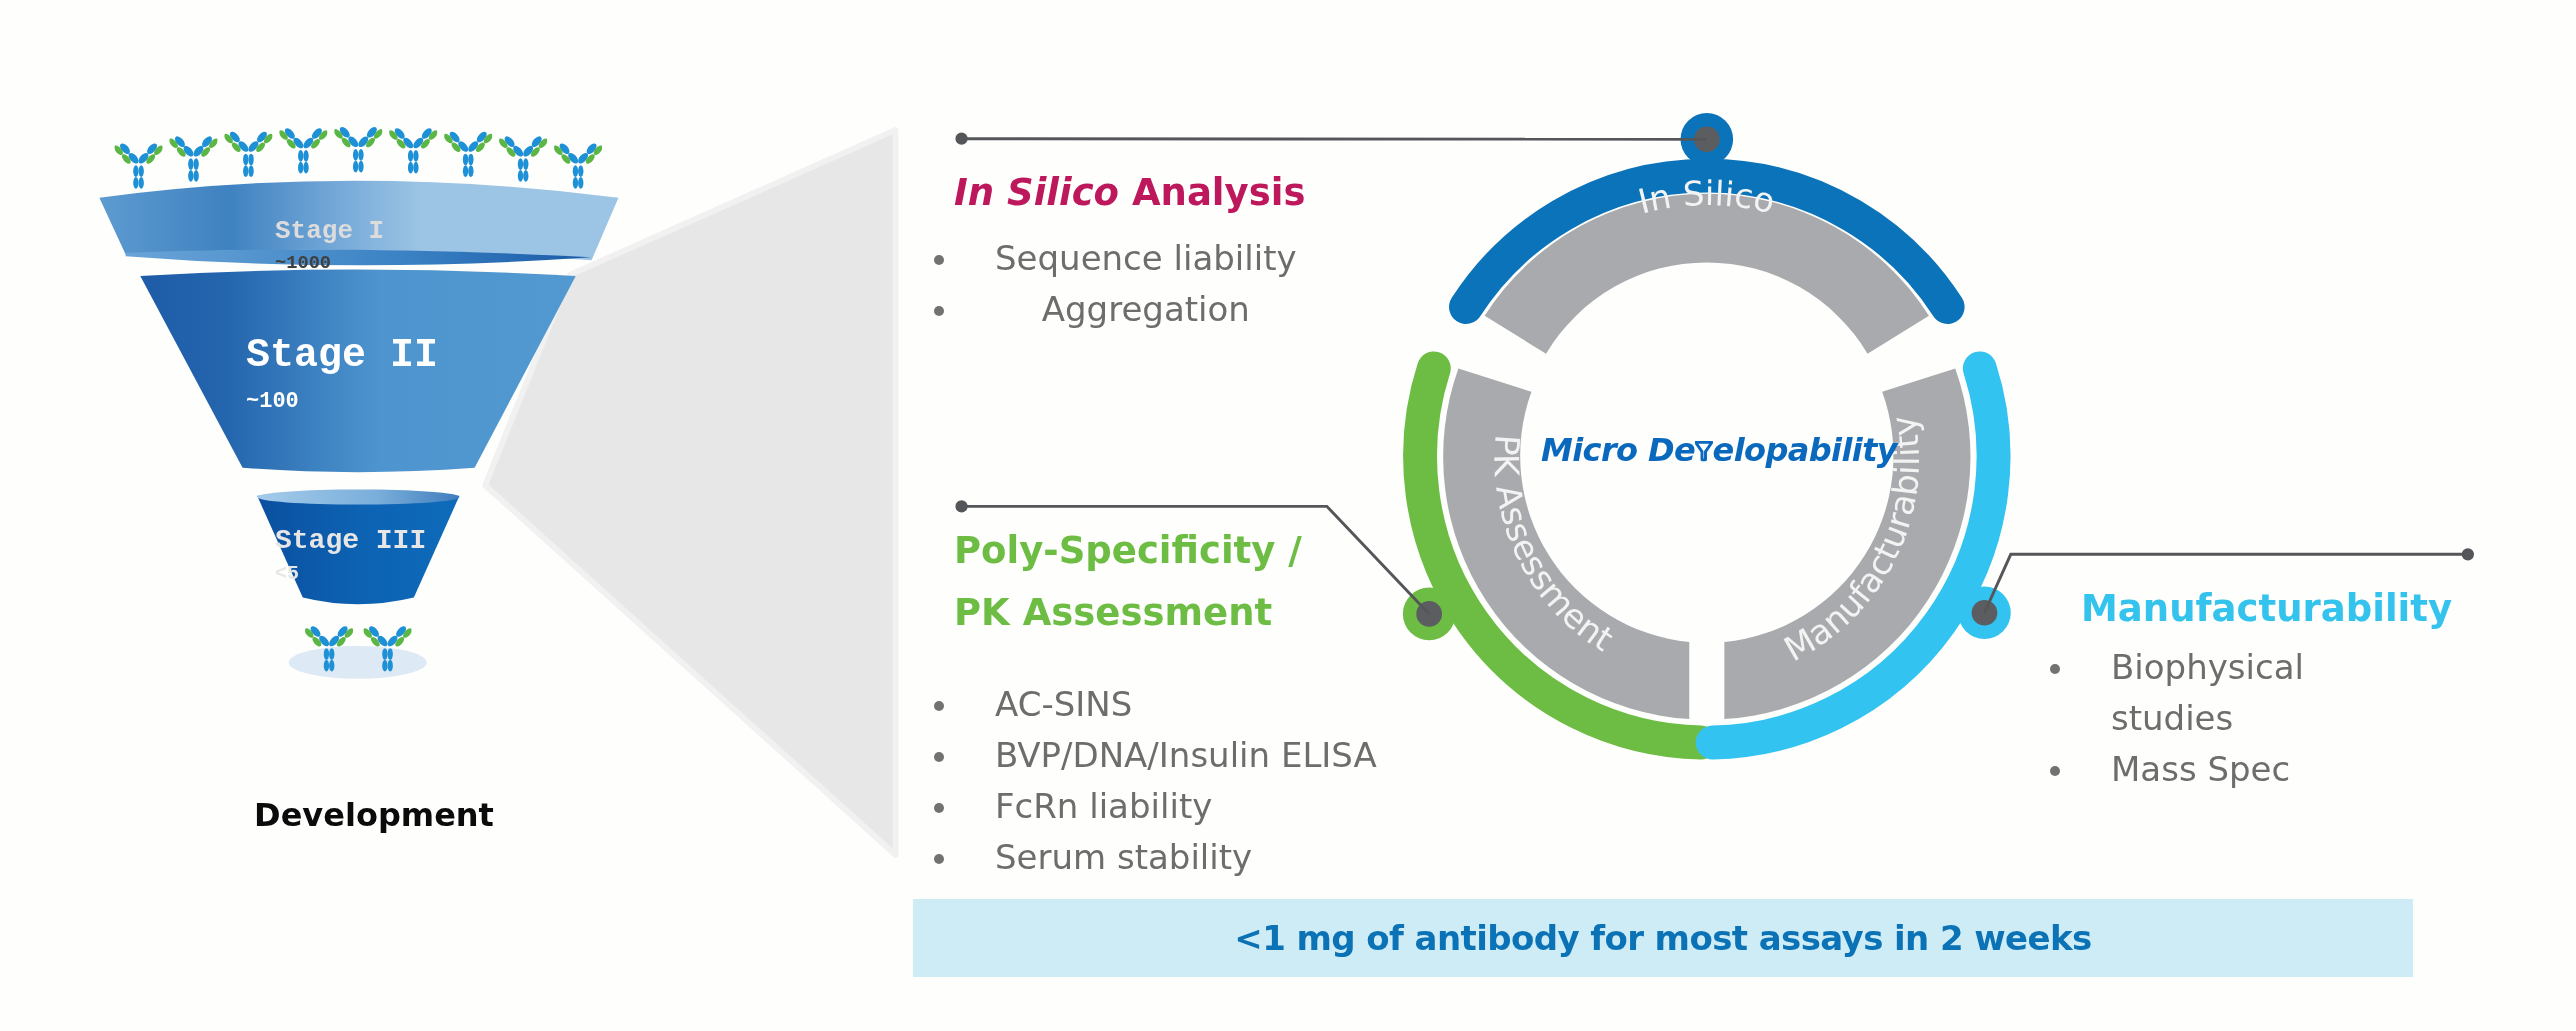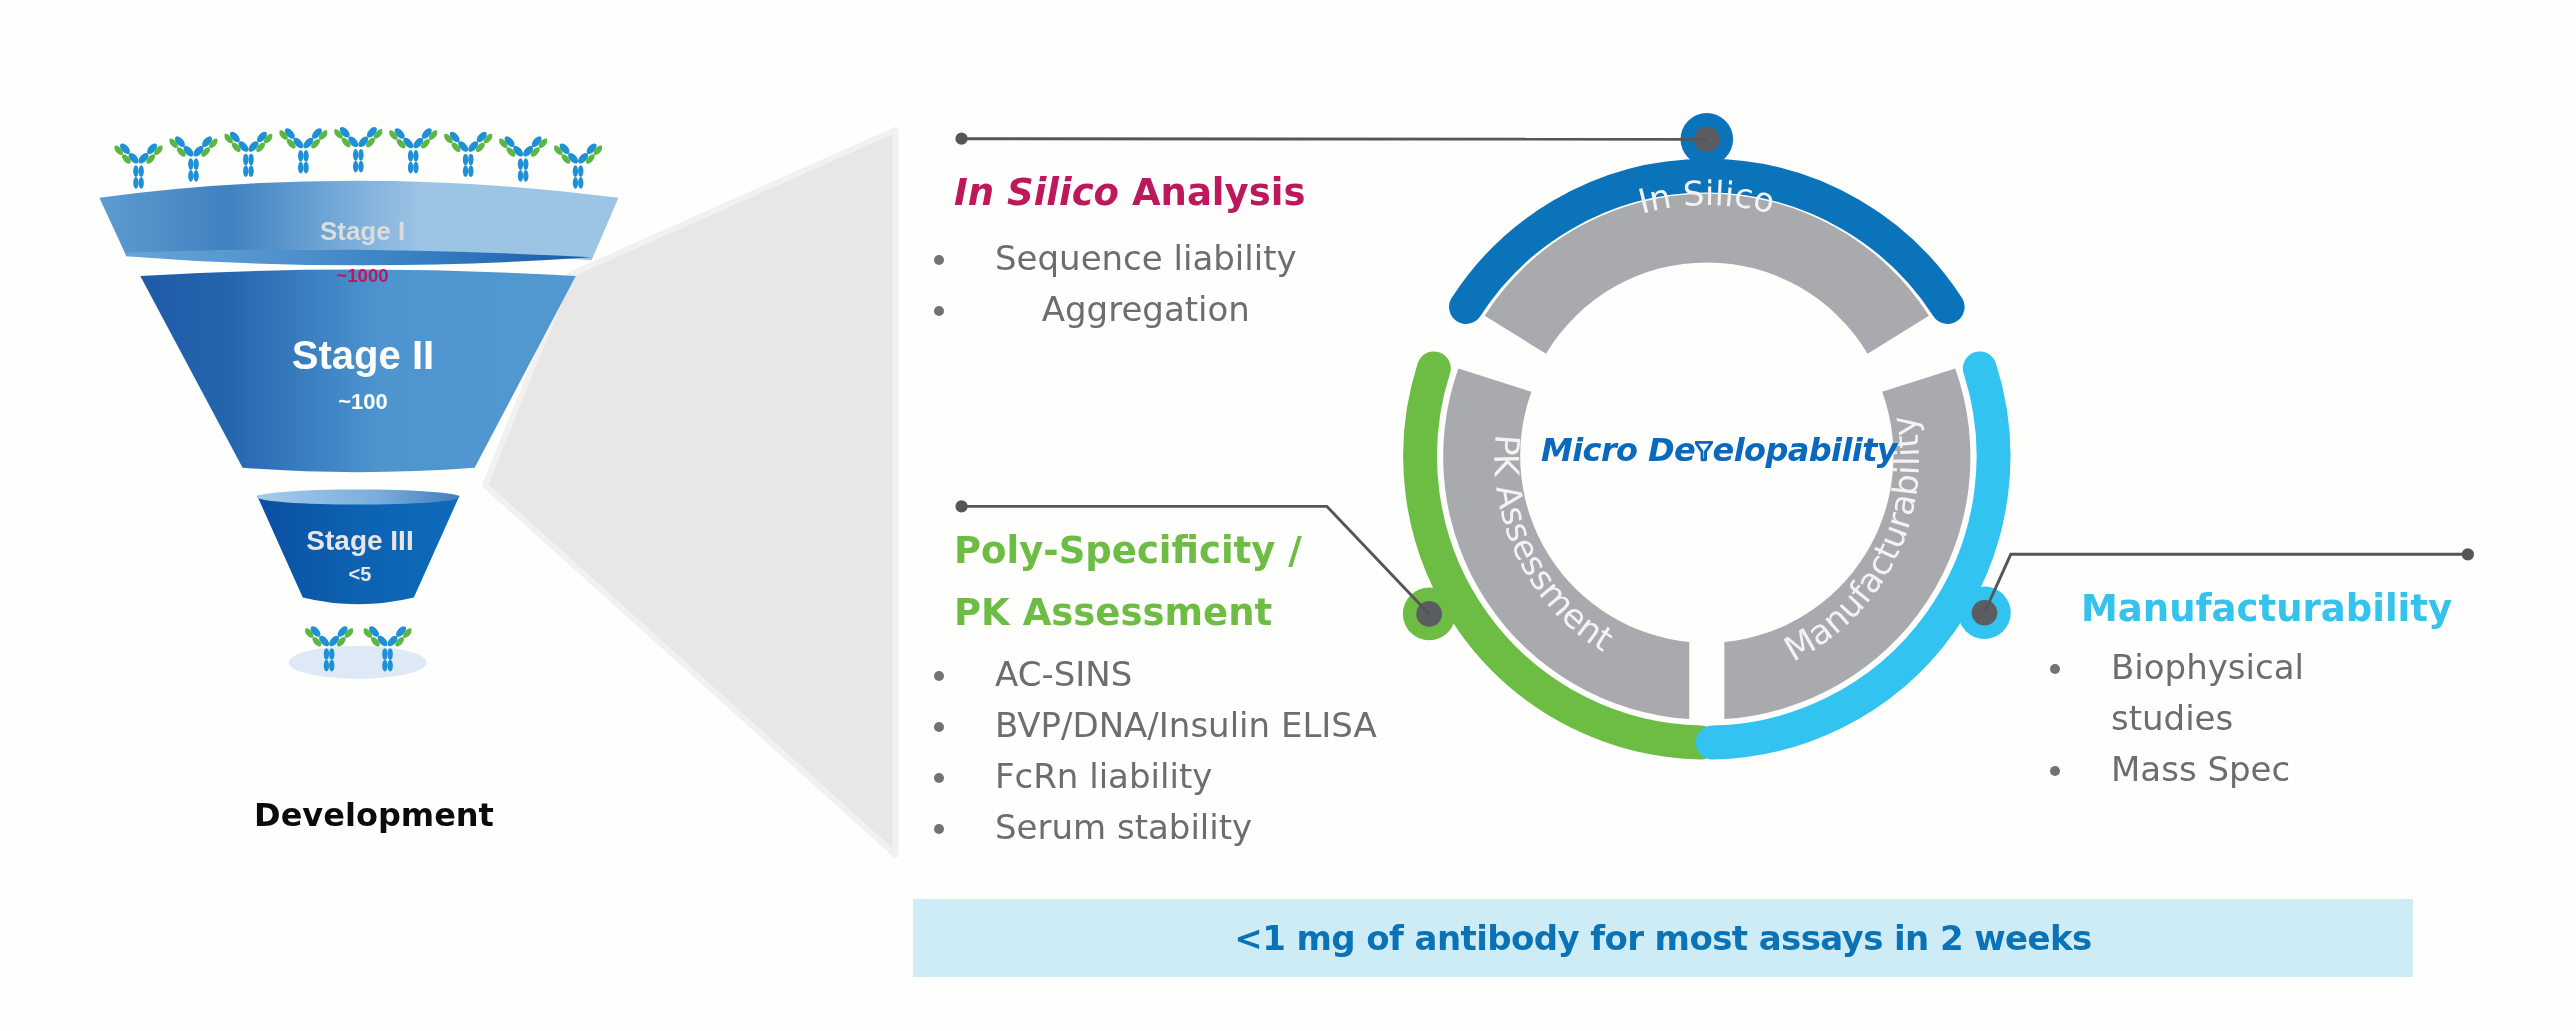--- a/index.html
+++ b/index.html
@@ -4,21 +4,21 @@
 <style>
   html, body { margin: 0; padding: 0; }
   body {
     width: 2576px; height: 1032px; position: relative; overflow: hidden;
     background: #fefefc;
     font-family: "Liberation Sans", "DejaVu Sans", sans-serif;
   }
   svg.full { position: absolute; left: 0; top: 0; }
 
   
-  .stage-label { position: absolute; text-align: center; font-family: Liberation Sans, sans-serif; font-weight: bold; }
+  .stage-label { position: absolute; text-align: left; font-family: Liberation Mono, monospace; font-weight: bold; }
   .dev-label { position: absolute; left: 222px; width: 304px; text-align: center; top: 795px;
     font-family: "DejaVu Sans", sans-serif; font-weight: bold; font-size: 32px; color: #0b0b0b; }
 
   
   .heading { position: absolute; font-family: "DejaVu Sans", sans-serif; font-weight: bold; font-size: 37px; line-height: 1; white-space: nowrap; }
   .heading .it { font-style: italic; }
   .bullets { position: absolute; margin: 0; padding: 0; list-style: none; }
   .bullets li { position: relative; color: #6d6d6b; font-family: "DejaVu Sans", sans-serif; font-size: 34px; line-height: 51px; padding-left: 61px; white-space: nowrap; }
   .bullets li::before { content: ""; position: absolute; left: 0; top: 22px; width: 10px; height: 10px; border-radius: 50%; background: #727270; }
 
@@ -158,21 +158,21 @@
     <circle cx="1645" cy="237" r="8"></circle>
     <polyline points="1645,866 2270,866 2445,1050" fill="none"></polyline>
     <circle cx="1645" cy="866" r="8"></circle>
     <polyline points="3395,1048 3440,948 4222,948" fill="none"></polyline>
     <circle cx="4222" cy="948" r="8"></circle>
   </g>
 </svg>
 
 <div class="stage-label" style="left:275px; top:216px; width:175px;">
   <div style="font-size:26px; color:#dcdcdc;">Stage I</div>
-  <div style="font-size:18.7px; color:#be185d; margin-top:18px;">~1000</div>
+  <div style="font-size:18.7px; color:#404040; margin-top:6px;">~1000</div>
 </div>
 <div class="stage-label" style="left:246px; top:333px; width:234px;">
   <div style="font-size:40px; color:#ffffff;">Stage II</div>
   <div style="font-size:22px; color:#ffffff; margin-top:10.5px;">~100</div>
 </div>
 <div class="stage-label" style="left:275px; top:525px; width:170px;">
   <div style="font-size:28px; color:#e6e6e6;">Stage III</div>
   <div style="font-size:20px; color:#e6e6e6; margin-top:5.8px;">&lt;5</div>
 </div>
 <div class="dev-label" style="top:796px;">Development</div>
@@ -188,21 +188,21 @@
 <div class="heading" style="left:954px; top:174px; color:#be185d;">
   <span class="it">In Silico</span><span> Analysis</span>
 </div>
 <ul class="bullets" style="left:934px; top:233px;text-align:center;">
   <li>Sequence liability</li>
   <li>Aggregation</li>
 </ul>
 
 <div class="heading" style="left:954px; top:532px; color:#6dbd44;">Poly-Specificity /</div>
 <div class="heading" style="left:954px; top:594px; color:#6dbd44;">PK Assessment</div>
-<ul class="bullets" style="left:934px; top:649px;">
+<ul class="bullets" style="left:934px; top:679px;">
   <li>AC-SINS</li>
   <li>BVP/DNA/Insulin ELISA</li>
   <li>FcRn liability</li>
   <li>Serum stability</li>
 </ul>
 
 <div class="heading" style="left:2081px; top:590px; color:#33c3ec;">Manufacturability</div>
 <ul class="bullets" style="left:2050px; top:642px;">
   <li>Biophysical</li>
   <li class="nobullet">studies</li>

